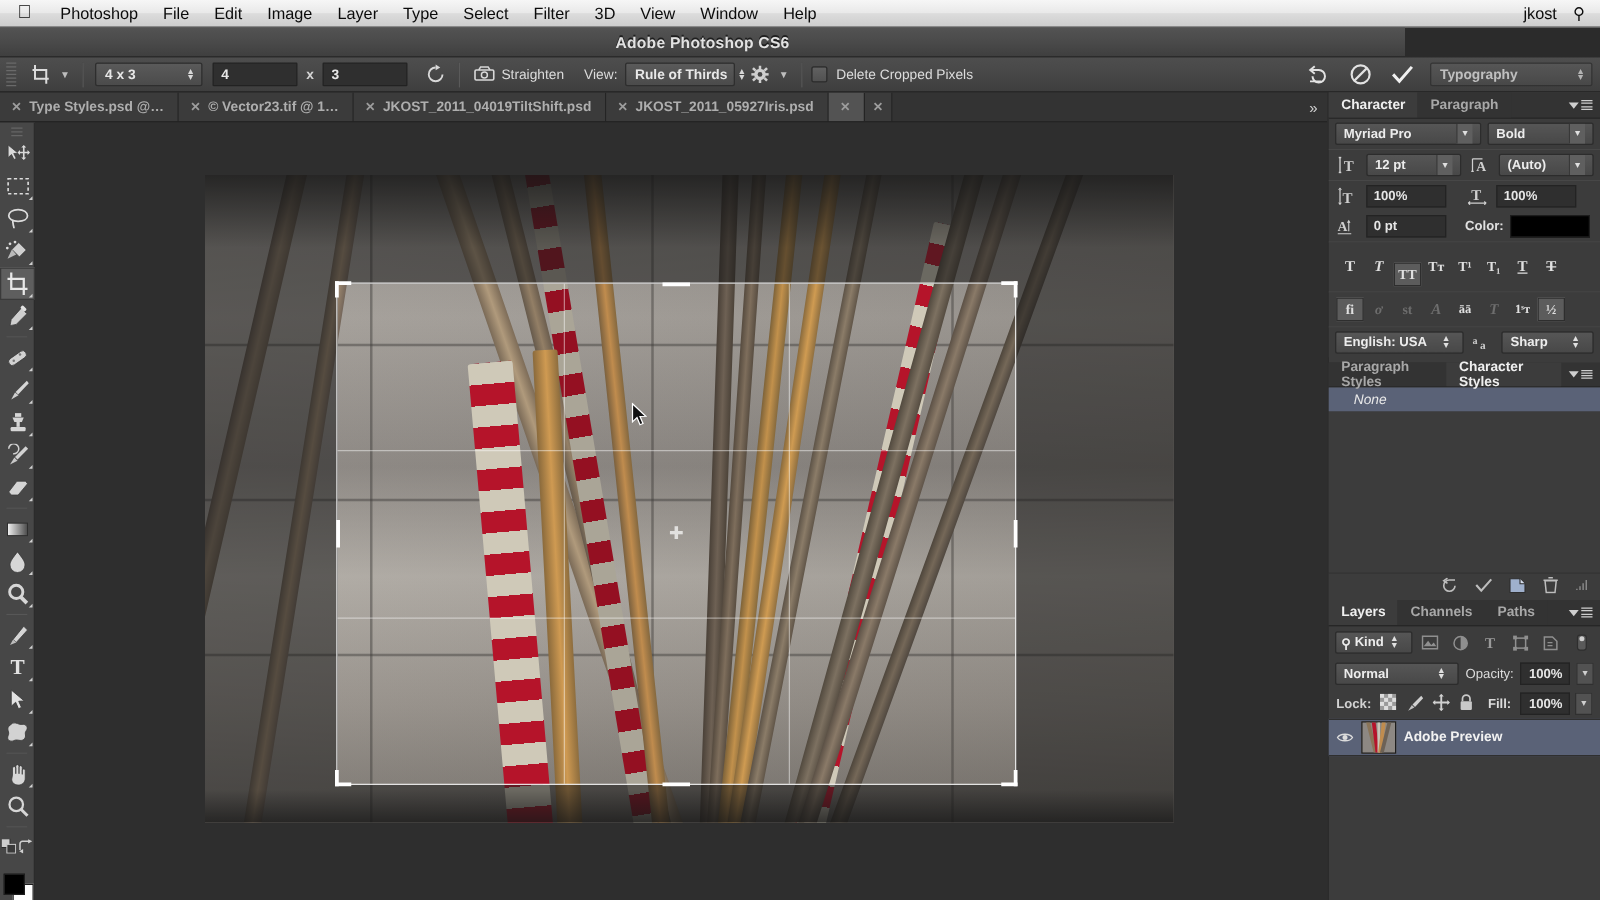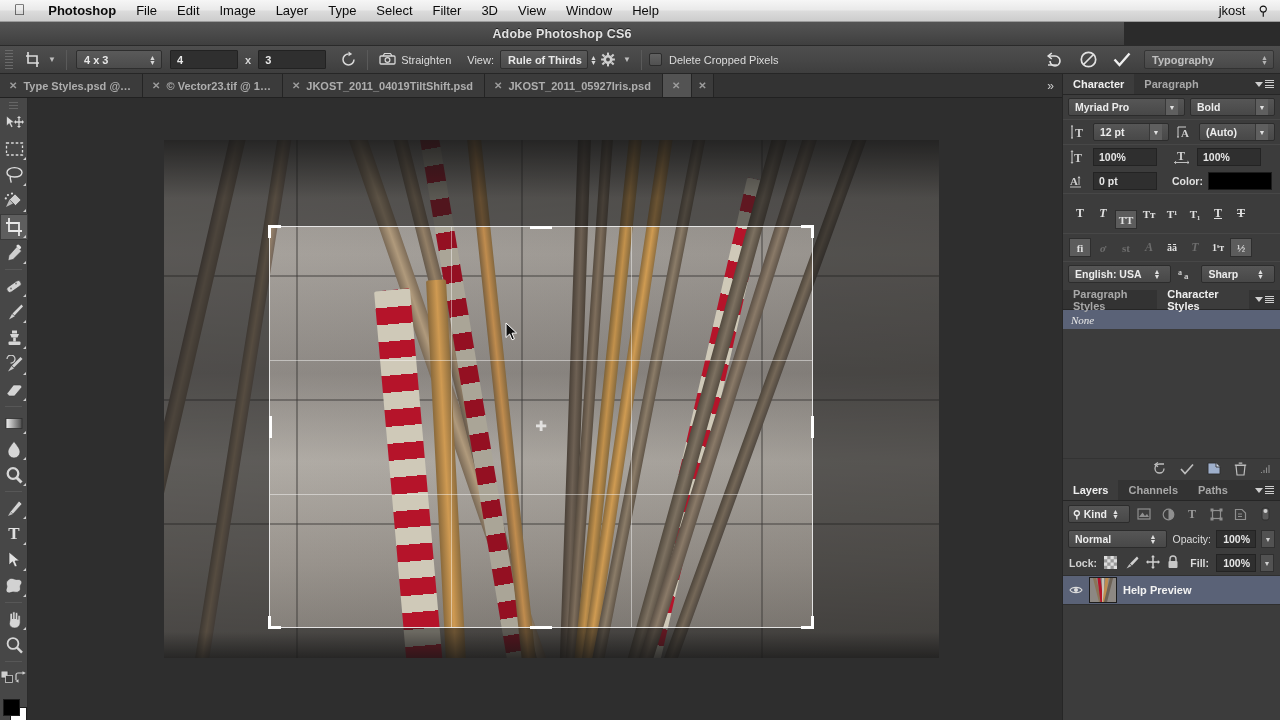--- a/index.html
+++ b/index.html
@@ -13,21 +13,21 @@
 
   
   .macbar {
     position:absolute; left:0; top:0; width:1280px; height:22px;
     background:linear-gradient(to bottom,#f6f6f6 0%,#e9e9e9 48%,#dcdcdc 52%,#cdcdcd 100%);
     border-bottom:1px solid #9a9a9a;
     display:flex; align-items:center; color:#0b0b0b; font-size:13px;
   }
   .macbar .apple { padding:0 13px 0 14px; font-size:15px; line-height:1; position:relative; top:-1px; }
   .macbar .mi { padding:0 10px; height:22px; line-height:22px; white-space:nowrap; }
-  .macbar .mi.bold { font-weight:bold; }
+  .macbar .mi.bold { font-weight:normal; }
   .macbar .spacer { flex:1; }
   .macbar .right { padding:0 9px; white-space:nowrap; }
   .macbar .srch { padding:0 12px 0 4px; font-size:13px; }
 
   
   .titlebar {
     position:absolute; left:0; top:22px; width:1124px; height:24px;
     background:linear-gradient(to bottom,#535353 0%,#4a4a4a 50%,#3f3f3f 100%);
     border-bottom:1px solid #2a2a2a;
     display:flex; align-items:center; justify-content:center;
@@ -198,22 +198,22 @@
     width:22px; height:19px; display:flex; align-items:center; justify-content:center;
     color:#e0e0e0; font-family:"Liberation Serif", serif; font-size:12px; font-weight:bold;
   }
   .fmt.on { background:#5c5c5c; box-shadow:inset 0 0 0 1px #2e2e2e; }
   .fmt.dim { color:#6d6d6d; }
   .divider { height:1px; background:#333; border-bottom:1px solid #474747; }
 
   .styles-tabs { height:20px; background:#333; display:flex; align-items:stretch;
                  border-bottom:1px solid #262626; }
   .stylelist { height:148px; background:#3c3c3c; }
-  .stylerow { height:19px; display:flex; align-items:center; padding:0 8px; font-size:11px;
-              font-style:italic; color:#e9e9e9; background:#5a6277;font-family:Liberation Serif, serif; }
+  .stylerow { height:19px; display:flex; align-items:center; padding:0 20px; font-size:11px;
+              font-style:italic; color:#e9e9e9; background:#5a6277; }
   .styles-footer { height:22px; background:#3c3c3c; display:flex; align-items:center;
                    justify-content:flex-end; gap:13px; padding-right:10px; color:#bdbdbd;
                    border-top:1px solid #333; }
 
   .layers-head { height:21px; background:#333; display:flex; align-items:stretch;
                  border-bottom:1px solid #262626; }
   .filterrow { display:flex; align-items:center; gap:4px; padding:4px 5px; }
   .fbtn { width:20px; height:18px; display:flex; align-items:center; justify-content:center;
           color:#9a9a9a; font-size:11px; }
   .locks { display:flex; align-items:center; gap:7px; padding:3px 6px; font-size:10.5px;
@@ -937,17 +937,17 @@
             <circle cx="7" cy="5" r="2" fill="#dcdcdc"></circle>
           </svg>
         </span>
         <span class="thumb">
           <span class="tp" style="left:2px;top:-4px;width:3px;height:36px;transform:rotate(-14deg);background:#8a7458;"></span>
           <span class="tp" style="left:7px;top:-4px;width:3px;height:36px;transform:rotate(-7deg);background:#b5142a;"></span>
           <span class="tp" style="left:12px;top:-4px;width:2px;height:36px;transform:rotate(0deg);background:#c9c3b6;"></span>
           <span class="tp" style="left:16px;top:-4px;width:3px;height:36px;transform:rotate(7deg);background:#c08c4e;"></span>
           <span class="tp" style="left:21px;top:-4px;width:3px;height:36px;transform:rotate(14deg);background:#6d6256;"></span>
         </span>
-        <span class="layername">Help Preview</span>
+        <span class="layername">Adobe Preview</span>
       </div>
     </div>
   </div>
 </div>
 
 </body></html>

